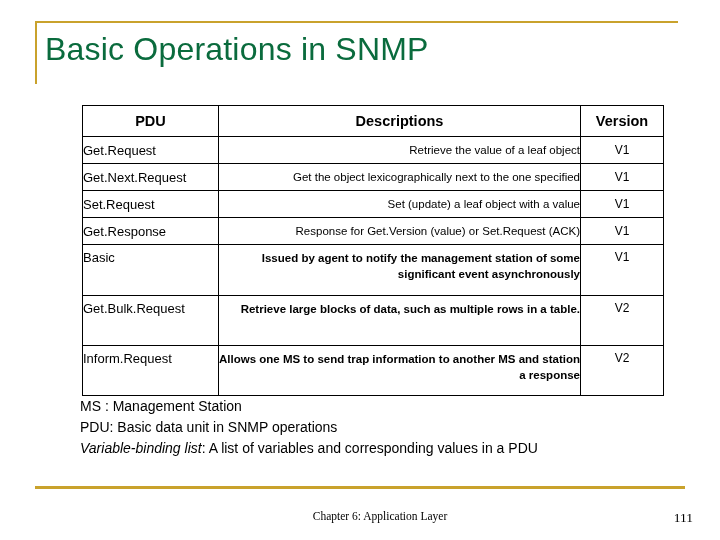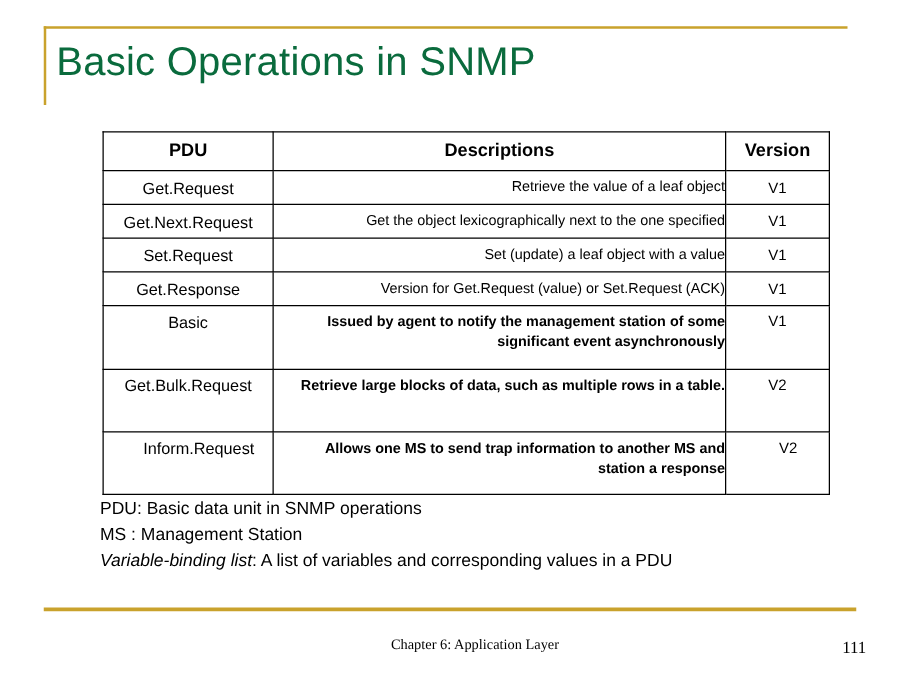--- a/index.html
+++ b/index.html
@@ -77,21 +77,21 @@
     font-weight: bold;
     text-align: center;
   }
 
   .pdu-table tbody td {
     font-size: 11.5px;
     font-weight: normal;
   }
 
   .cell-pdu {
-    text-align: center;
+    text-align: left;
     font-size: 13px !important;
     padding: 3px 4px;
   }
   .cell-desc {
     text-align: right;
     padding: 4px 6px 4px 7px;
     line-height: 16px;
   }
   .cell-ver {
     text-align: center;
@@ -100,21 +100,21 @@
     margin-left: 12px;
   }
 
   
   tr.r-1 td { height: 26px; }
   tr.r-2 td { height: 26px; }
   tr.r-3 td { height: 26px; }
   tr.r-4 td { height: 26px; }
   tr.r-5 td { height: 45px; }
   tr.r-6 td { height: 44px; }
-  tr.r-7 td { height: 44px; padding-left: 17px; }
+  tr.r-7 td { height: 44px; }
 
   tr.r-5 .cell-desc,
   tr.r-6 .cell-desc,
   tr.r-7 .cell-desc { vertical-align: top; padding-top: 5px; font-weight: bold; }
   tr.r-5 .cell-pdu,
   tr.r-6 .cell-pdu,
   tr.r-7 .cell-pdu { vertical-align: top; padding-top: 5px; }
   tr.r-5 .cell-ver,
   tr.r-6 .cell-ver,
   tr.r-7 .cell-ver { vertical-align: top; padding-top: 5px; }
@@ -196,21 +196,21 @@
         <td class="cell-desc">Get the object lexicographically next to the one specified</td>
         <td class="cell-ver">V1</td>
       </tr>
       <tr class="r-3">
         <td class="cell-pdu">Set.Request</td>
         <td class="cell-desc">Set (update) a leaf object with a value</td>
         <td class="cell-ver">V1</td>
       </tr>
       <tr class="r-4">
         <td class="cell-pdu">Get.Response</td>
-        <td class="cell-desc">Version for Get.Request (value) or Set.Request (ACK)</td>
+        <td class="cell-desc">Response for Get.Version (value) or Set.Request (ACK)</td>
         <td class="cell-ver">V1</td>
       </tr>
       <tr class="r-5">
         <td class="cell-pdu">Basic</td>
         <td class="cell-desc">Issued by agent to notify the management station of some significant event asynchronously</td>
         <td class="cell-ver">V1</td>
       </tr>
       <tr class="r-6">
         <td class="cell-pdu">Get.Bulk.Request</td>
         <td class="cell-desc">Retrieve large blocks of data, such as multiple rows in a table.</td>
@@ -218,22 +218,22 @@
       </tr>
       <tr class="r-7">
         <td class="cell-pdu">Inform.Request</td>
         <td class="cell-desc">Allows one MS to send trap information to another MS and station a response</td>
         <td class="cell-ver">V2</td>
       </tr>
     </tbody>
   </table>
 
   <div class="notes">
+    <div class="note-line">MS  : Management Station</div>
     <div class="note-line">PDU: Basic data unit in SNMP operations</div>
-    <div class="note-line">MS  : Management Station</div>
     <div class="note-line"><span class="term-italic">Variable-binding list</span><span>: A list of variables and corresponding values in a PDU</span></div>
   </div>
 
   <div class="rule-bottom"></div>
 
   <div class="footer-center">Chapter 6: Application Layer</div>
   <div class="footer-page">111</div>
 
 </div>
 

